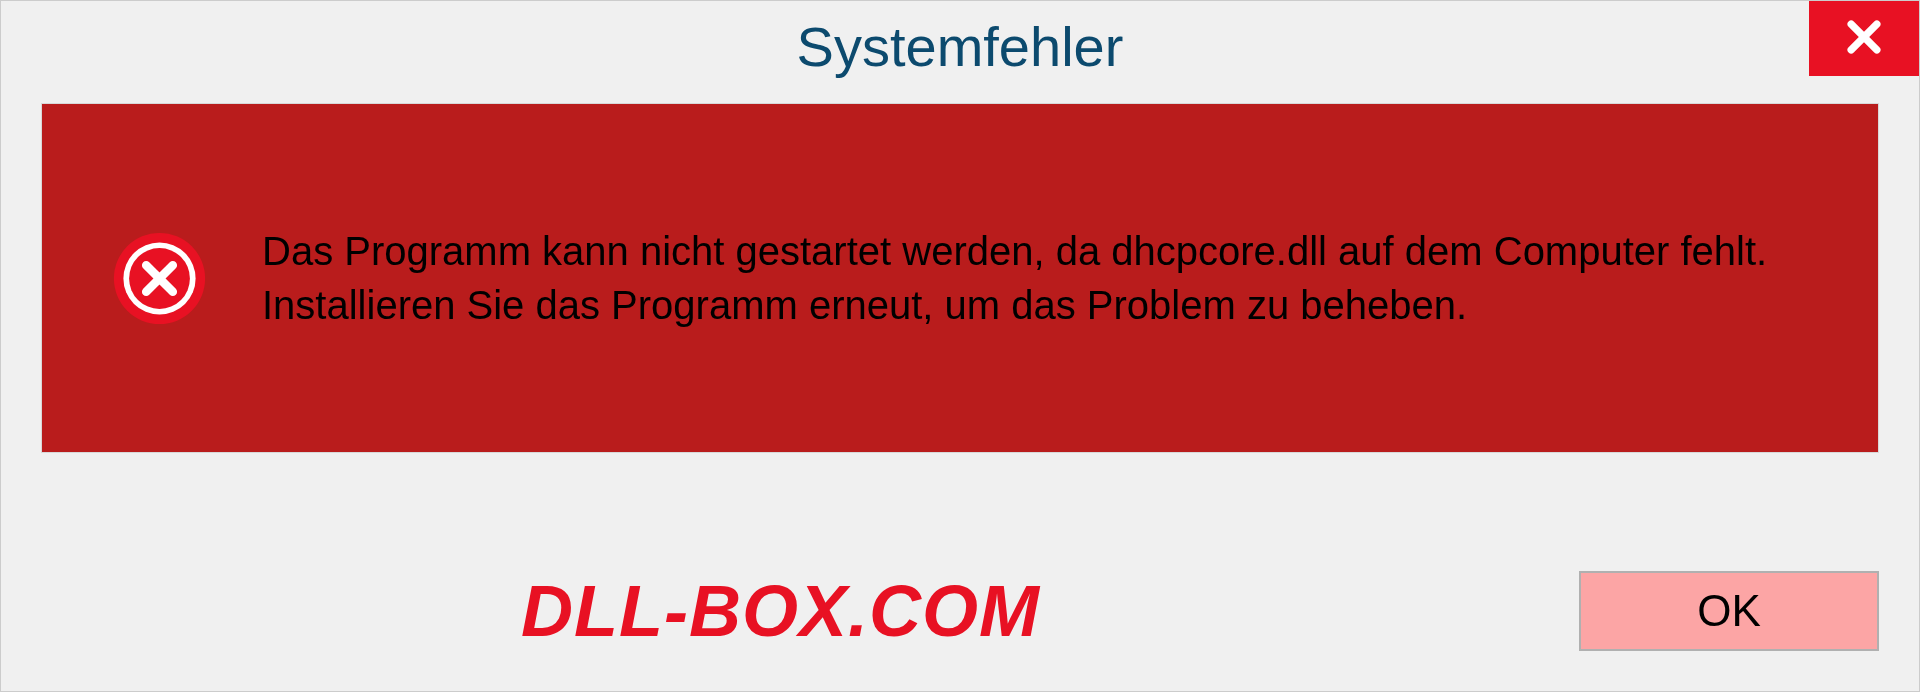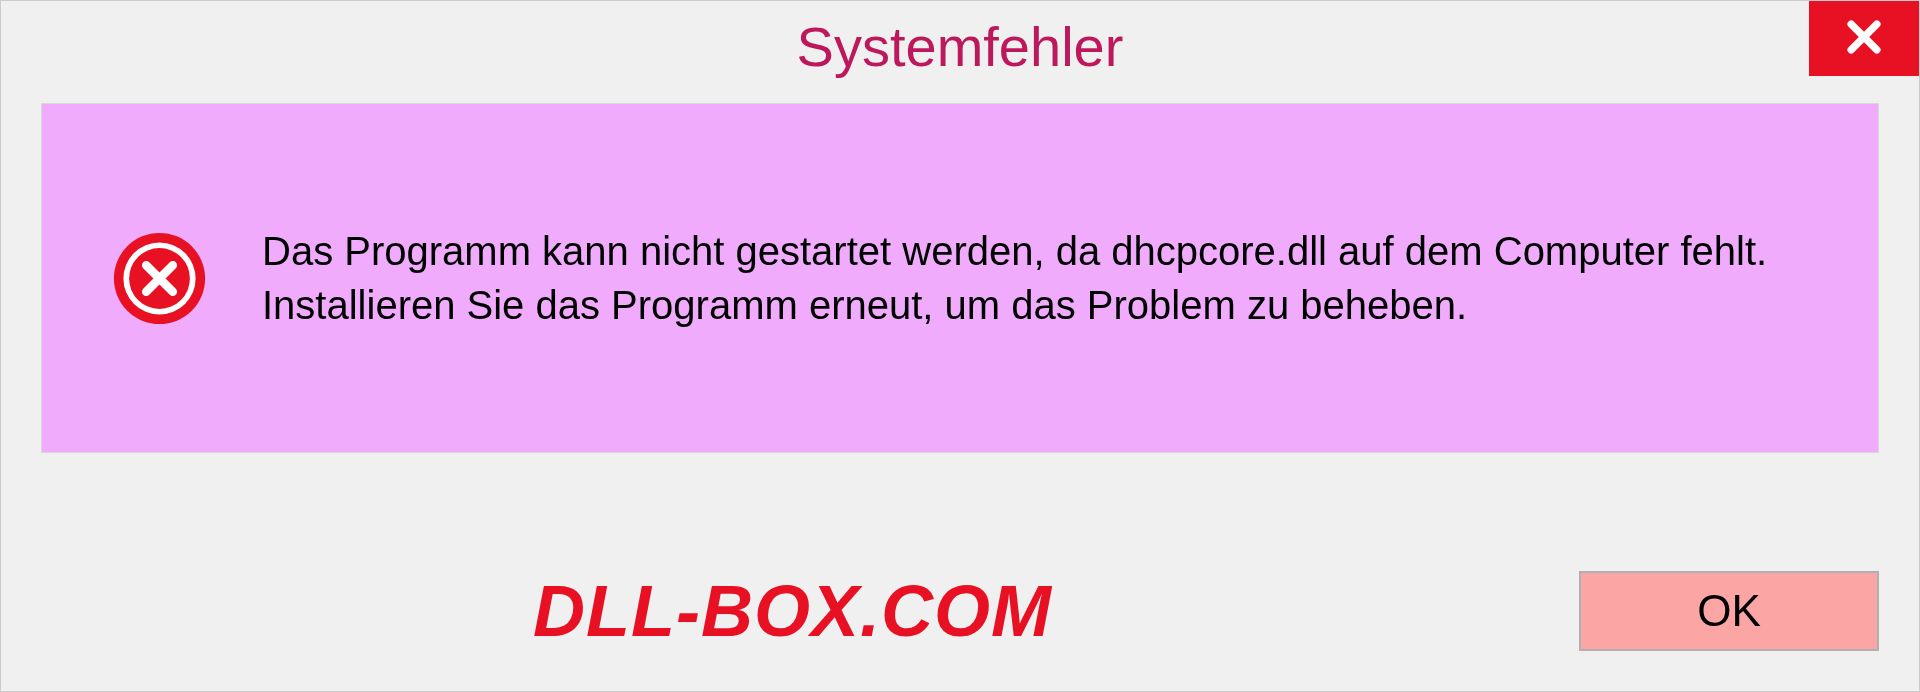--- a/index.html
+++ b/index.html
@@ -23,21 +23,21 @@
     }
     .titlebar {
       height: 90px;
       position: relative;
       display: flex;
       align-items: center;
       justify-content: center;
     }
     .title {
       font-size: 56px;
-      color: #be185d;
+      color: #0c4a6e;
       font-weight: normal;
       text-align: right;
     }
     .close-btn {
       position: absolute;
       top: 0;
       right: 0;
       width: 110px;
       height: 75px;
       background: #e81123;
@@ -46,21 +46,21 @@
       justify-content: center;
       cursor: pointer;
     }
     .close-btn svg {
       width: 44px;
       height: 44px;
     }
     .content-area {
       margin: 0 40px;
       margin-top: 12px;
-      background: #f0abfc;
+      background: #b91c1c;
       border: 1px solid #d8d8d8;
       height: 350px;
       display: flex;
       align-items: center;
       padding: 0 70px;
     }
     .error-icon {
       flex-shrink: 0;
       width: 95px;
       height: 95px;
@@ -78,21 +78,20 @@
     .footer {
       position: absolute;
       bottom: 0;
       left: 0;
       right: 0;
       height: 145px;
       display: flex;
       align-items: center;
       justify-content: space-between;
       padding: 0 40px 16px 40px;
-      margin-left: 12px;
     }
     .watermark {
       font-size: 72px;
       font-weight: 900;
       font-style: italic;
       color: #e81123;
       letter-spacing: 1px;
       margin-left: 480px;
     }
     .ok-btn {

